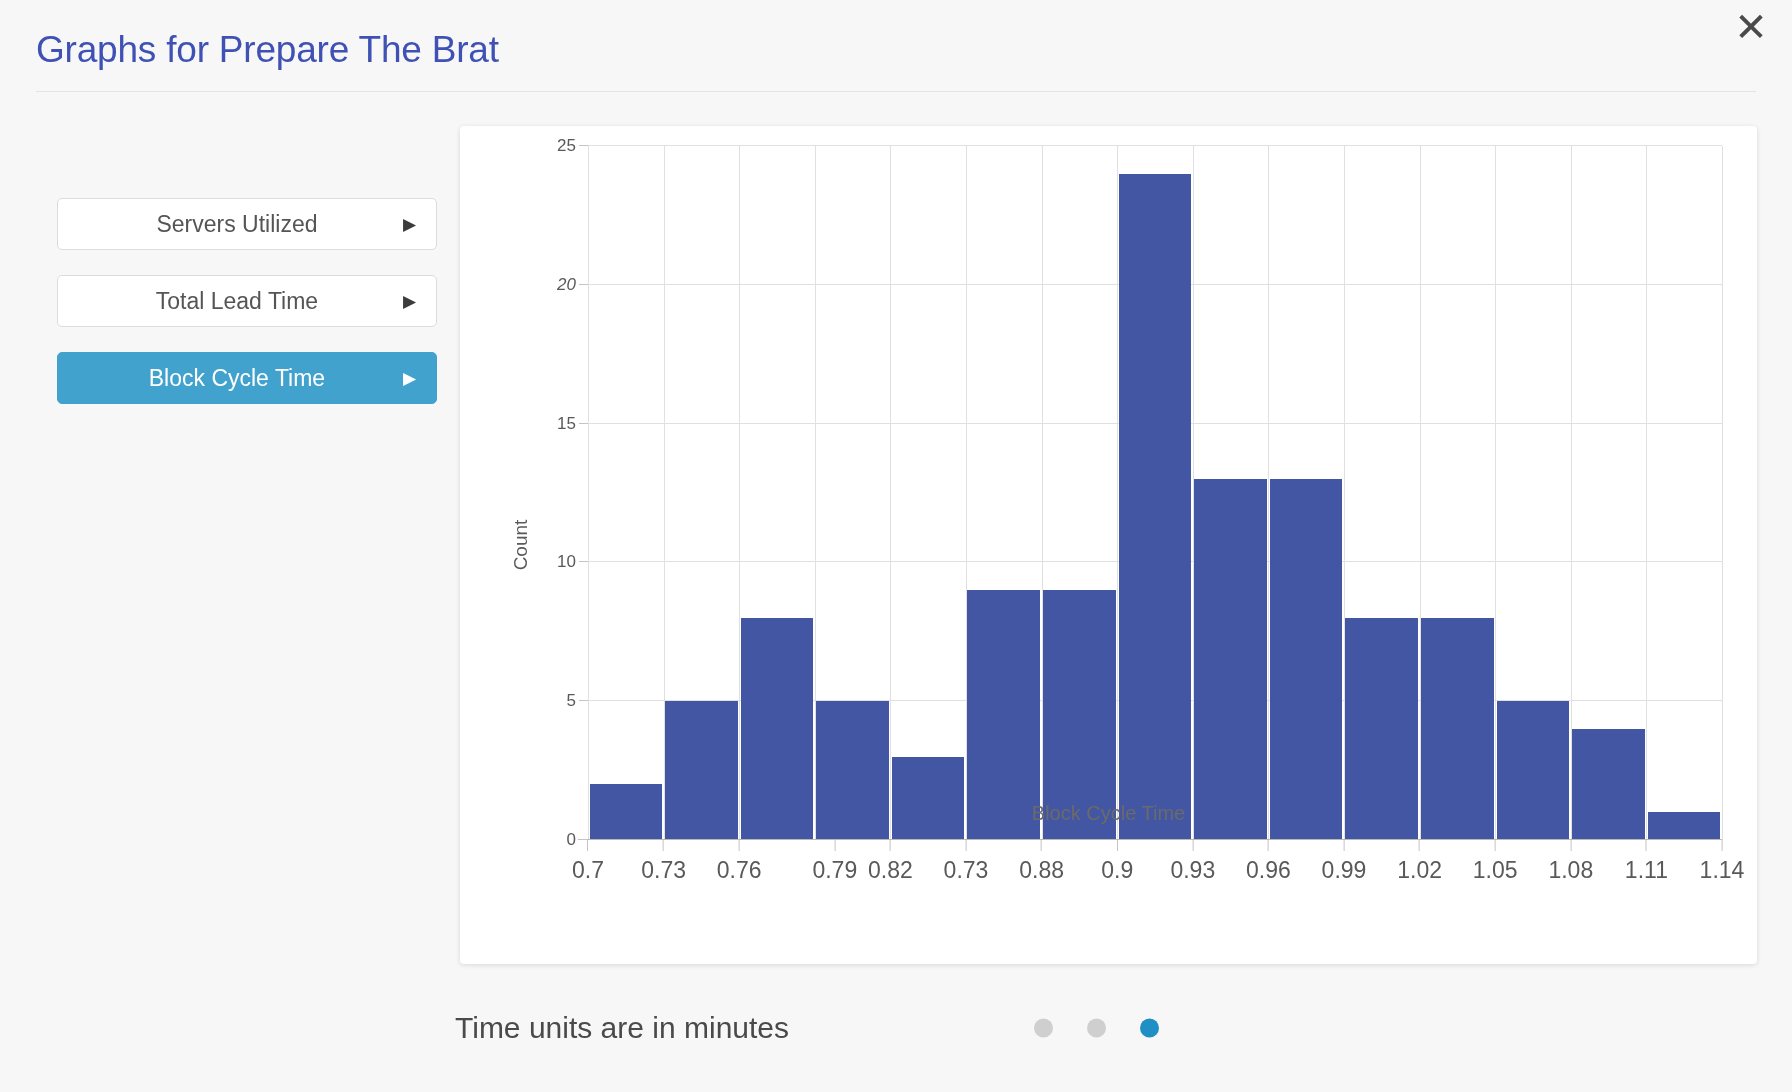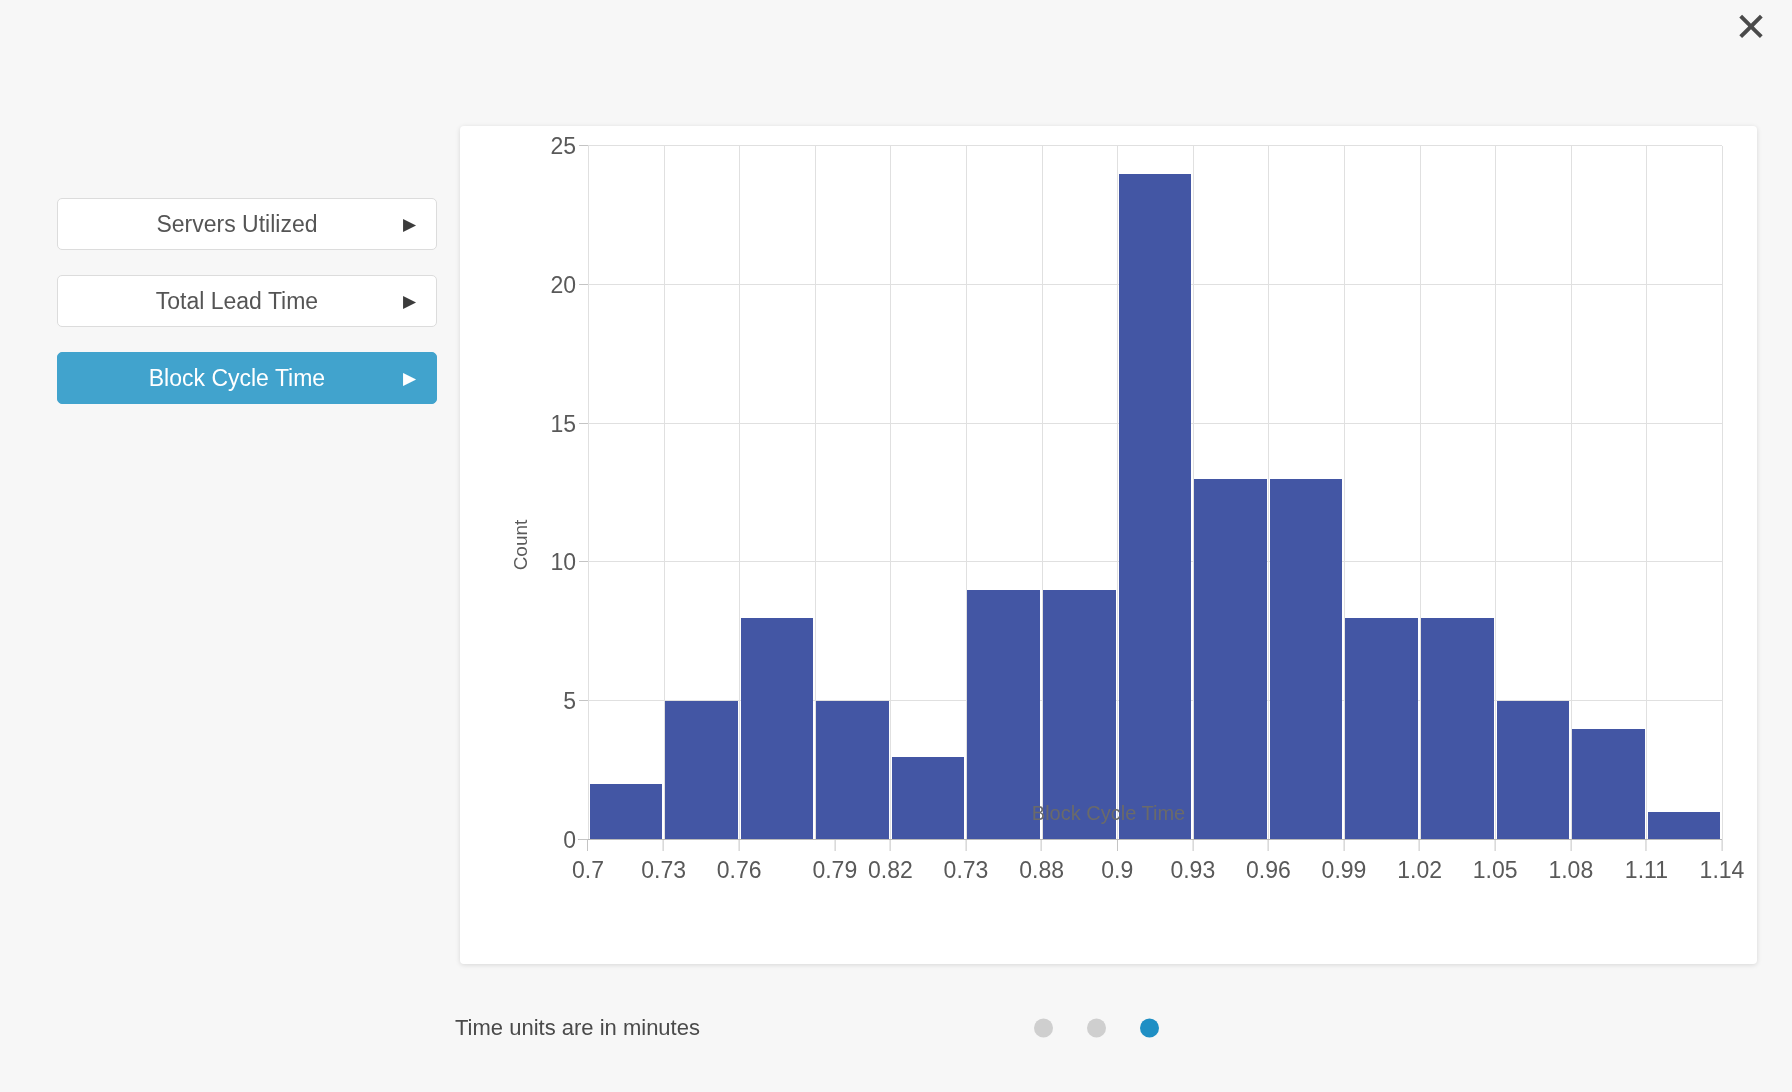--- a/index.html
+++ b/index.html
@@ -131,21 +131,21 @@
     flex: 1 1 0;
     background: #4356a4;
     margin: 0 1.5px;
   }
 
   .ytick {
     position: absolute;
     right: 100%;
     transform: translateY(-50%);
     padding-right: 12px;
-    font-size: 23px;
+    font-size: 17px;
     color: #595959;
     white-space: nowrap;
   }
   .ytick-mark {
     position: absolute;
     right: 100%;
     width: 9px; height: 1px;
     background: #c4c4c4;
   }
 
@@ -184,21 +184,21 @@
     text-align: center;
     font-size: 20px;
     color: #6a6a6a;
   }
 
   
   .footer-note {
     position: absolute;
     left: 455px; top: 1028px;
     transform: translateY(-50%);
-    font-size: 22px;
+    font-size: 30px;
     color: #4a4a4a;
     white-space: nowrap;
   }
   .dots {
     position: absolute;
     left: 1034px; top: 1028px;
     transform: translateY(-50%);
     display: flex;
     gap: 34px;
   }
@@ -208,20 +208,23 @@
     background: #cfcfcf;
     cursor: pointer;
   }
   .dot.active { background: #1f8fc4; }
 </style>
 </head>
 <body>
 
 <div class="modal">
 
+  <div class="header">
+    <div class="modal-title">Graphs for Prepare The Brat</div>
+  </div>
   <button class="close-btn">✕</button>
 
   <div class="sidebar" id="sidebar">
       <div class="side-btn">
         <span class="label">Servers Utilized</span>
         <span class="tri">▶</span>
       </div>
       <div class="side-btn">
         <span class="label">Total Lead Time</span>
         <span class="tri">▶</span>
@@ -284,21 +287,21 @@
         <div class="axis-baseline"></div>
       <div class="ytick-mark" style="bottom: 0%;"></div>
           <div class="ytick" style="bottom: calc(0% + 0px); top: auto; transform: translateY(50%);">0</div>
           <div class="ytick-mark" style="bottom: 20%;"></div>
           <div class="ytick" style="bottom: calc(20% + 0px); top: auto; transform: translateY(50%);">5</div>
           <div class="ytick-mark" style="bottom: 40%;"></div>
           <div class="ytick" style="bottom: calc(40% + 0px); top: auto; transform: translateY(50%);">10</div>
           <div class="ytick-mark" style="bottom: 60%;"></div>
           <div class="ytick" style="bottom: calc(60% + 0px); top: auto; transform: translateY(50%);">15</div>
           <div class="ytick-mark" style="bottom: 80%;"></div>
-          <div class="ytick" style="bottom: calc(80% + 0px); top: auto; transform: translateY(50%);">20</div>
+          <div class="ytick" style="bottom: calc(80% + 0px); top: auto; transform: translateY(50%); font-style: italic;">20</div>
           <div class="ytick-mark" style="bottom: 100%;"></div>
           <div class="ytick" style="bottom: calc(100% + 0px); top: auto; transform: translateY(50%);">25</div>
           <div class="xtick-wrap" style="left: 0%;">
             <div class="xtick-mark"></div>
             <div class="xtick-label">0.7</div>
           </div>
           <div class="xtick-wrap" style="left: 6.66667%;">
             <div class="xtick-mark"></div>
             <div class="xtick-label">0.73</div>
           </div>

